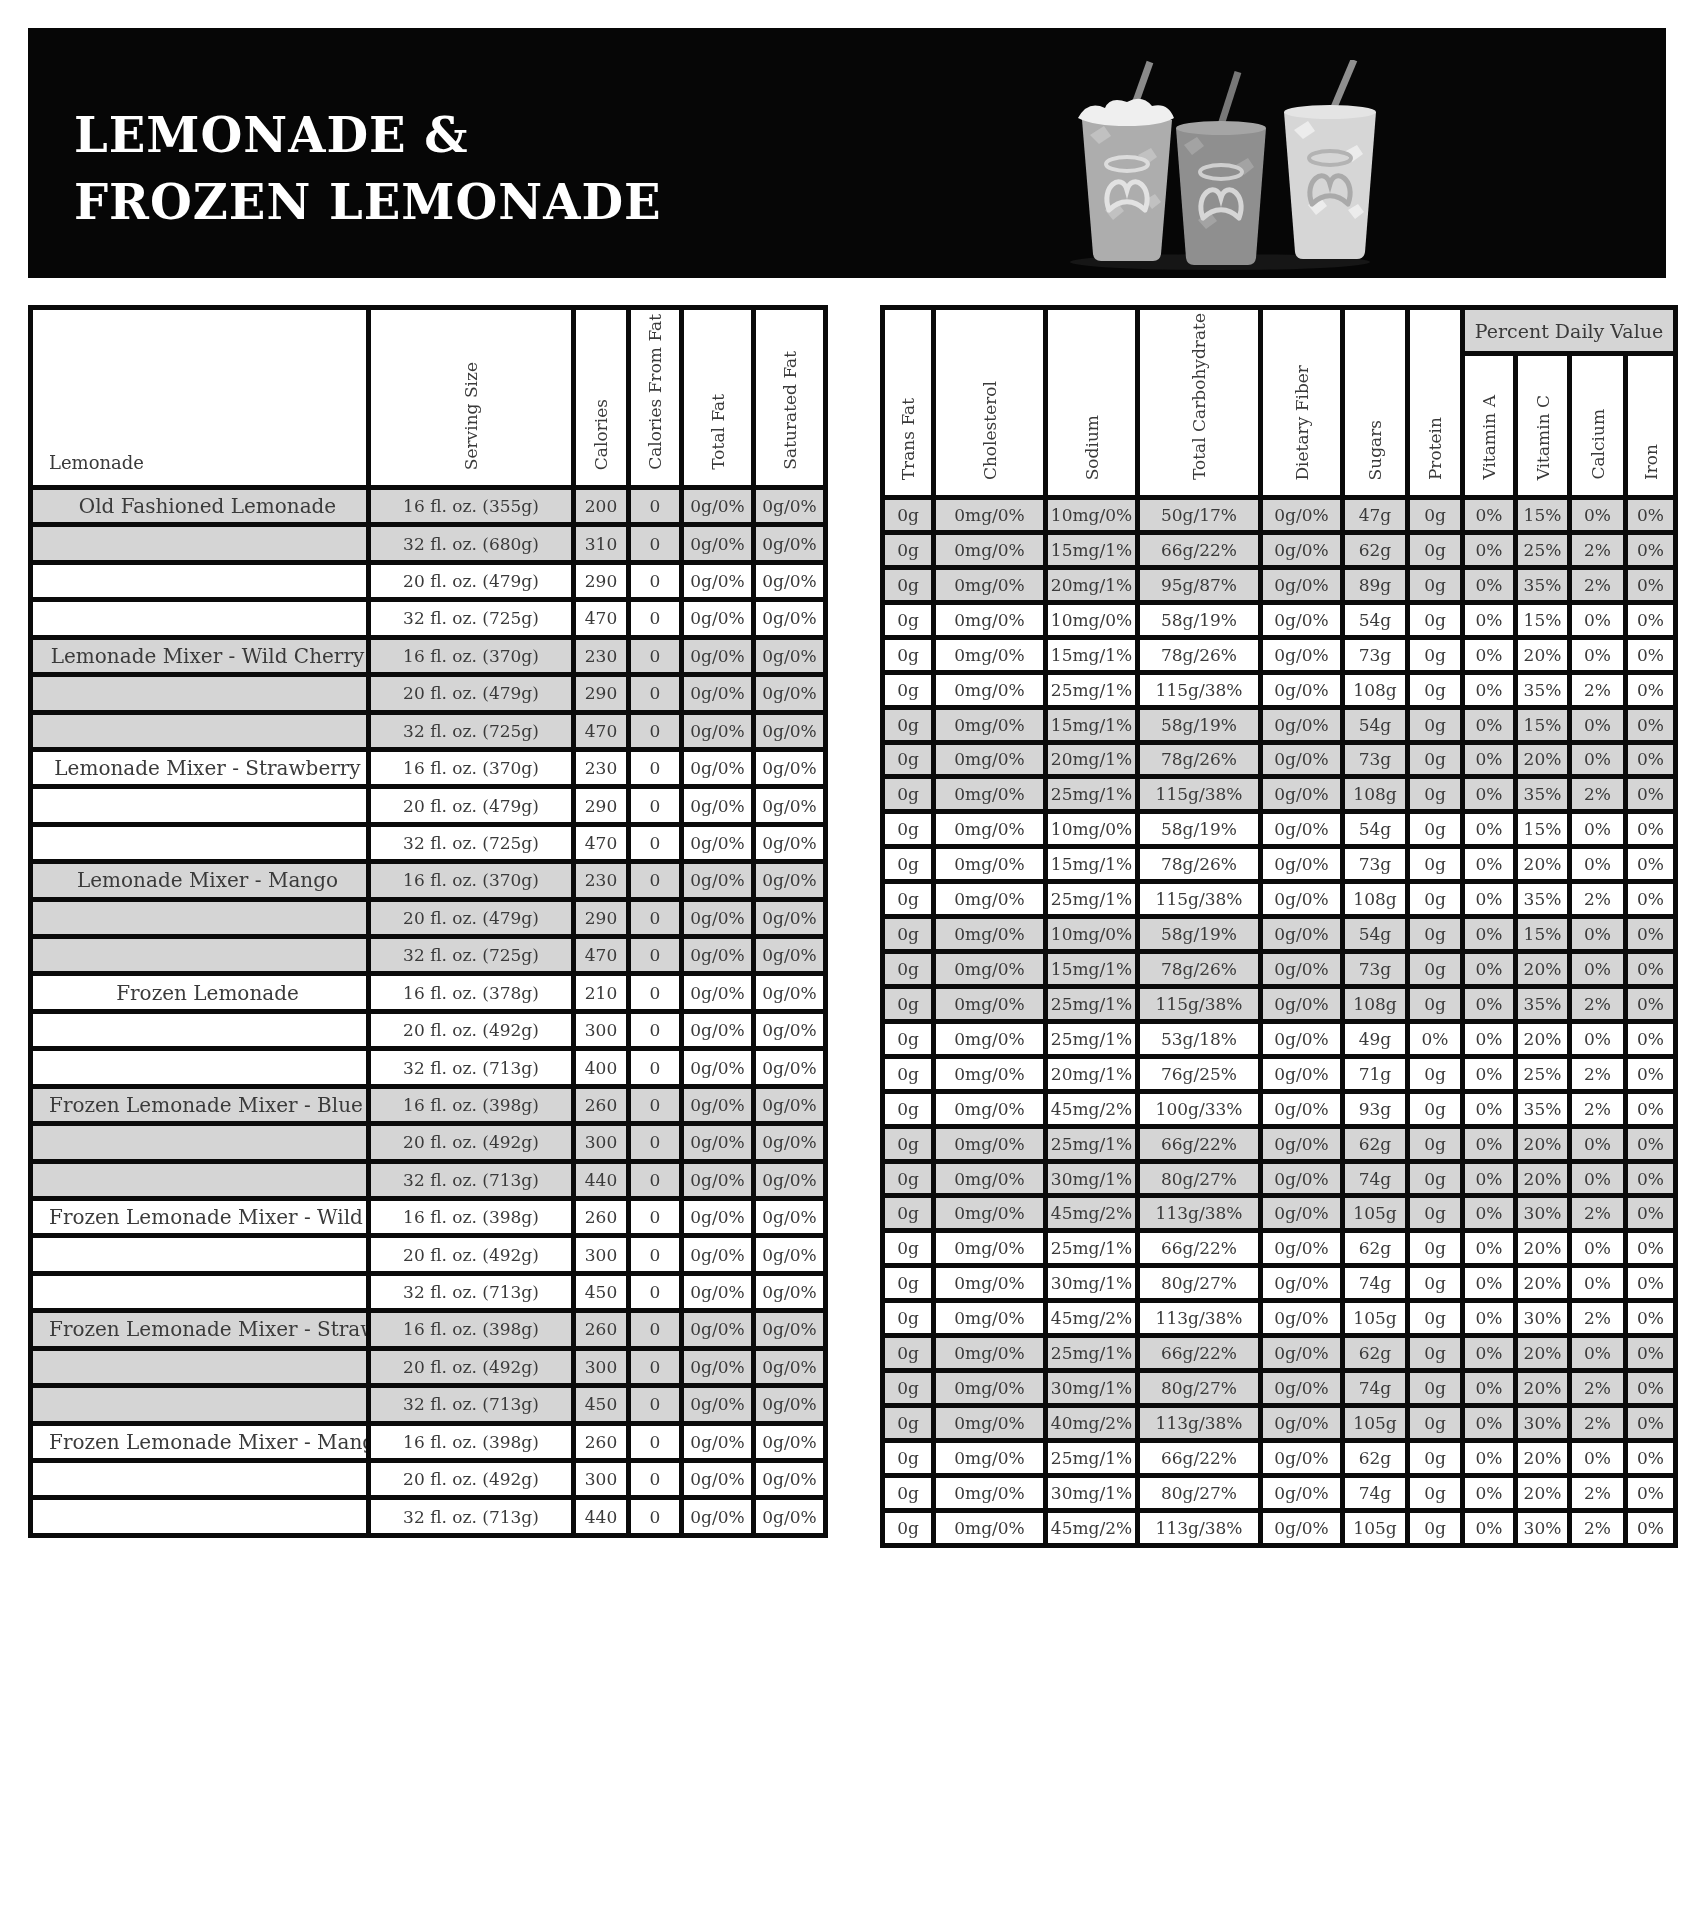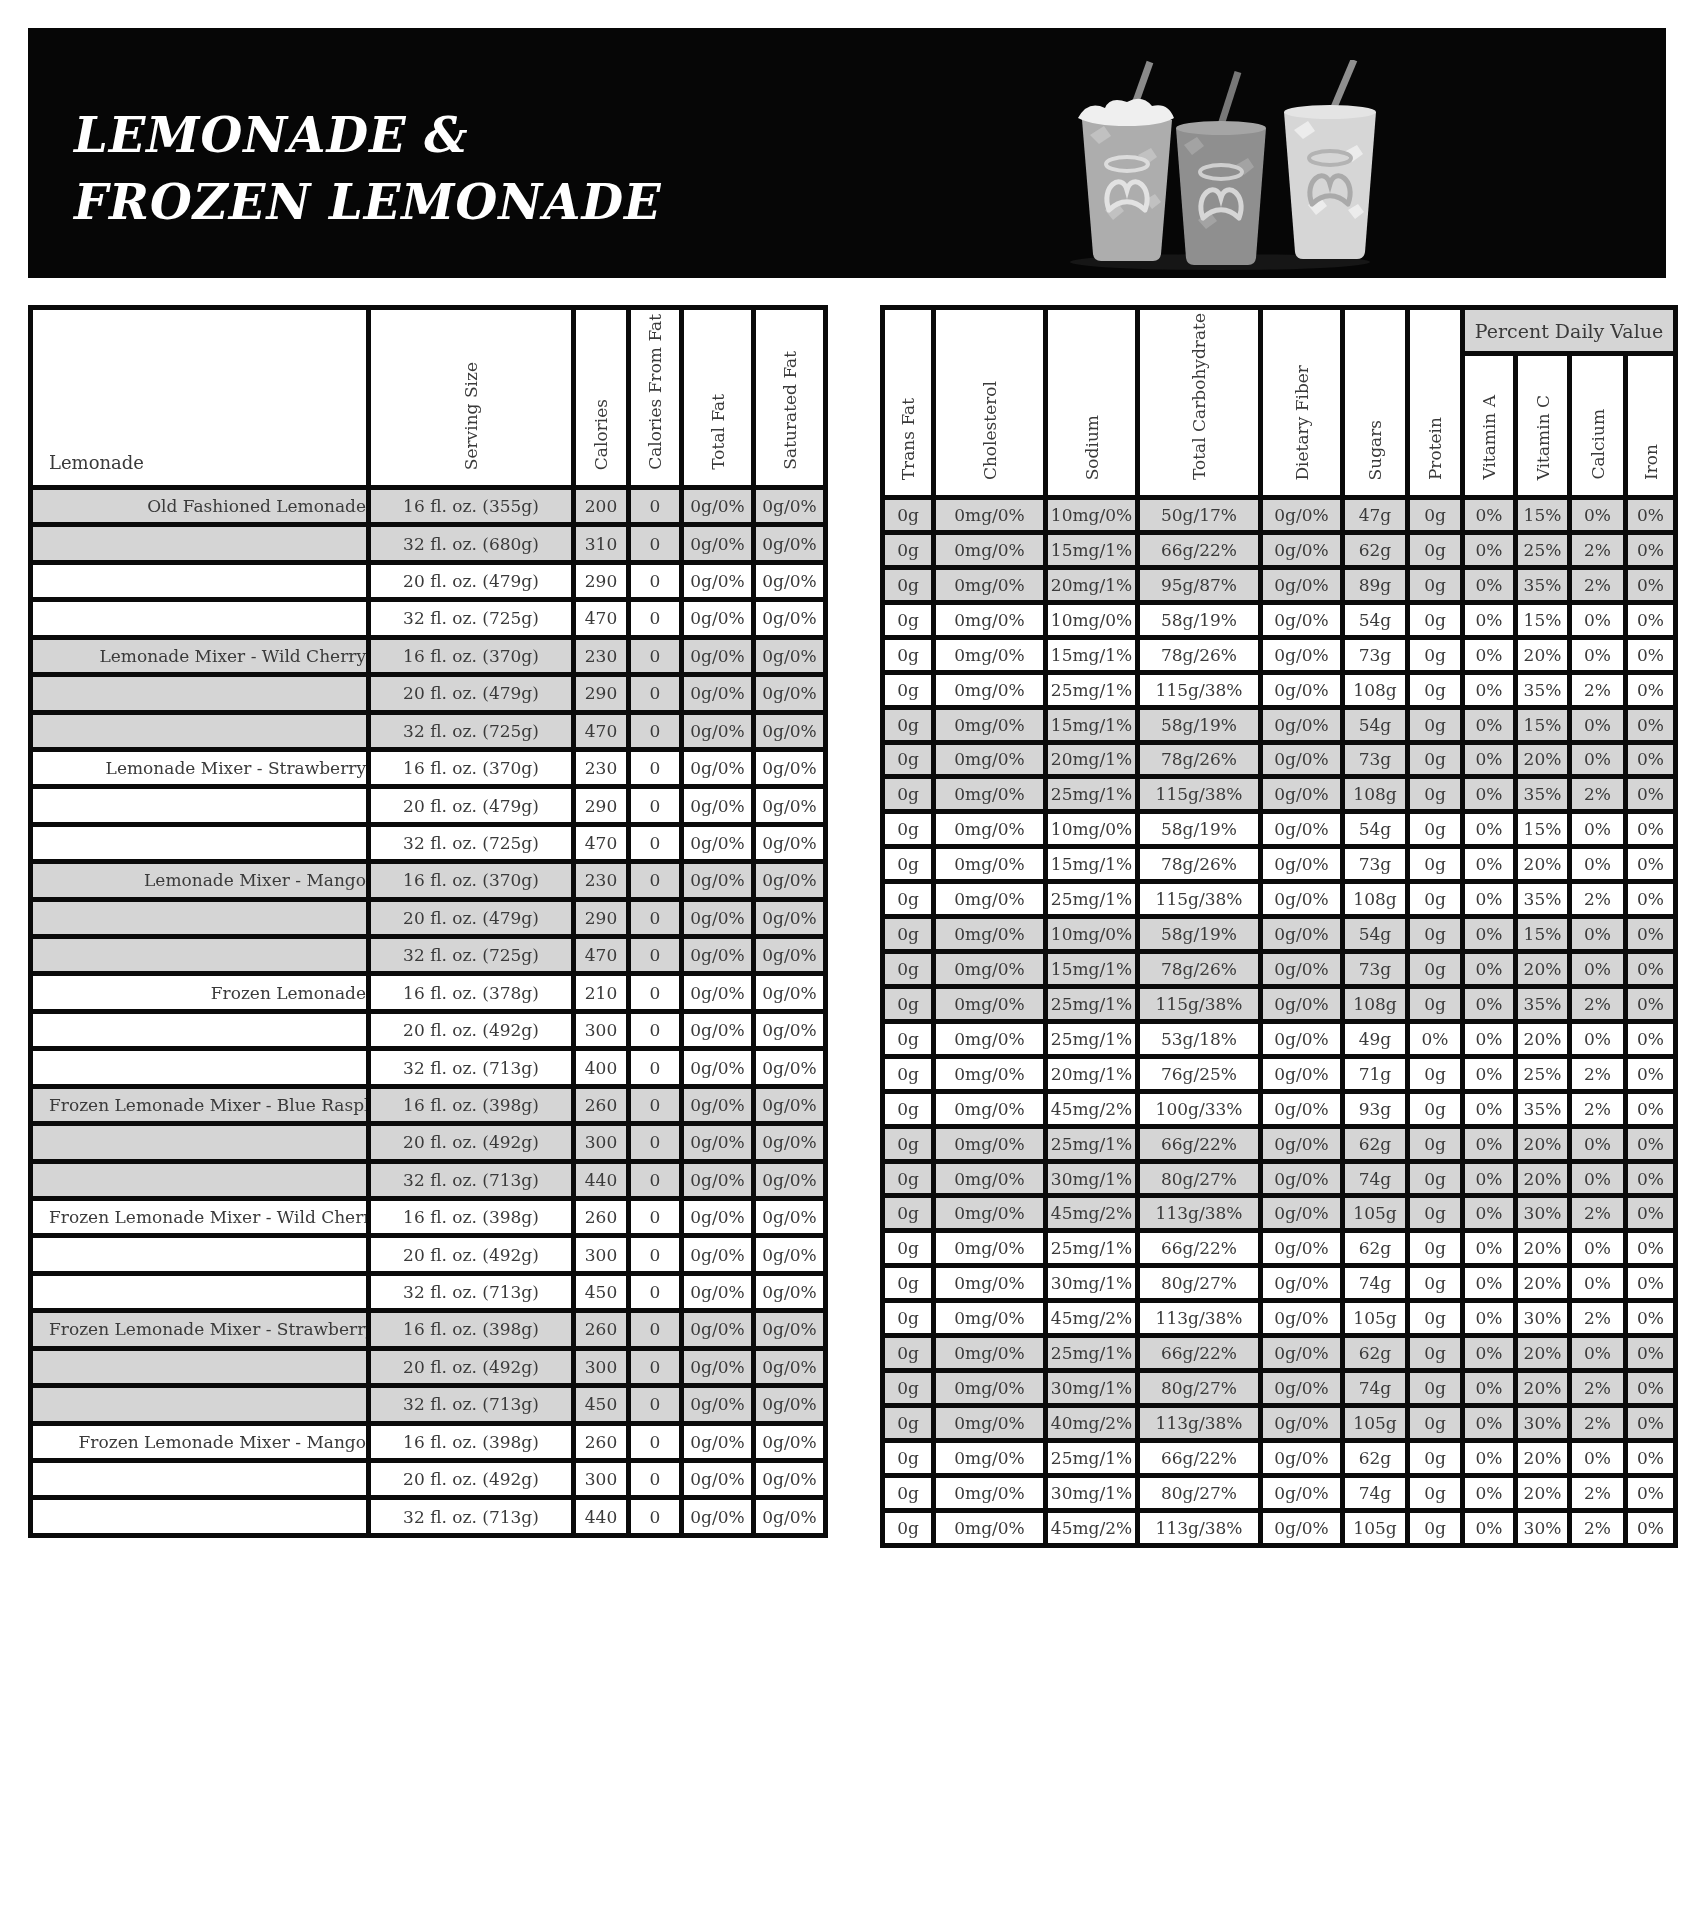--- a/index.html
+++ b/index.html
@@ -2,21 +2,21 @@
 <html style="--banner-bg: #060606; --shade: #d5d5d5; --border: #0a0a0a; --text: #3a3a3a;"><head>
 <meta charset="utf-8">
 <style>
   html,body{margin:0;padding:0;}
   body{
     width:1695px;height:1920px;position:relative;background:#ffffff;
     font-family:"DejaVu Serif", serif;
   }
   .banner{
     position:absolute;left:28px;top:28px;width:1638px;height:250px;
-    background:var(--banner-bg,#060606);overflow:hidden;font-style:italic;
+    background:var(--banner-bg,#060606);overflow:hidden;
   }
   .banner h1{
     position:absolute;left:46px;top:74px;margin:0;
     font-family:"DejaVu Serif",serif;font-weight:700;
     font-size:48px;line-height:1.40;letter-spacing:1px;color:#ffffff;
   }
   .cups{position:absolute;left:1032px;bottom:6px;width:320px;height:212px;}
   .tables{position:absolute;left:28px;top:305px;display:flex;gap:52px;}
   table{border-collapse:collapse;table-layout:fixed;}
   th,td{border:5px solid var(--border,#0a0a0a);box-sizing:border-box;}
@@ -38,21 +38,21 @@
   }
   .pdv-cell{
     background:var(--shade,#d5d5d5);vertical-align:middle;text-align:center;
     font-size:19px;color:var(--text,#3a3a3a);
   }
   tbody td{
     height:34.6px;font-size:17px;color:var(--text,#3a3a3a);
     text-align:center;vertical-align:middle;padding:0;background:#ffffff;
     white-space:nowrap;overflow:hidden;
   }
-  tbody td.name{text-align:right;padding-left:16px;font-size:17px;}
+  tbody td.name{text-align:center;padding-left:16px;font-size:20px;}
   tr.shaded td{background:var(--shade,#d5d5d5);}
 </style>
 </head>
 <body>
 
 <div class="page">
 
   <header class="banner">
     <h1><span>LEMONADE &amp;</span><br><span>FROZEN LEMONADE</span></h1>
 

